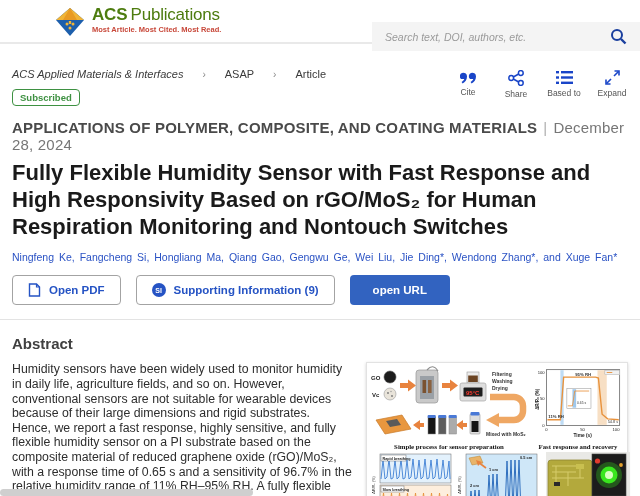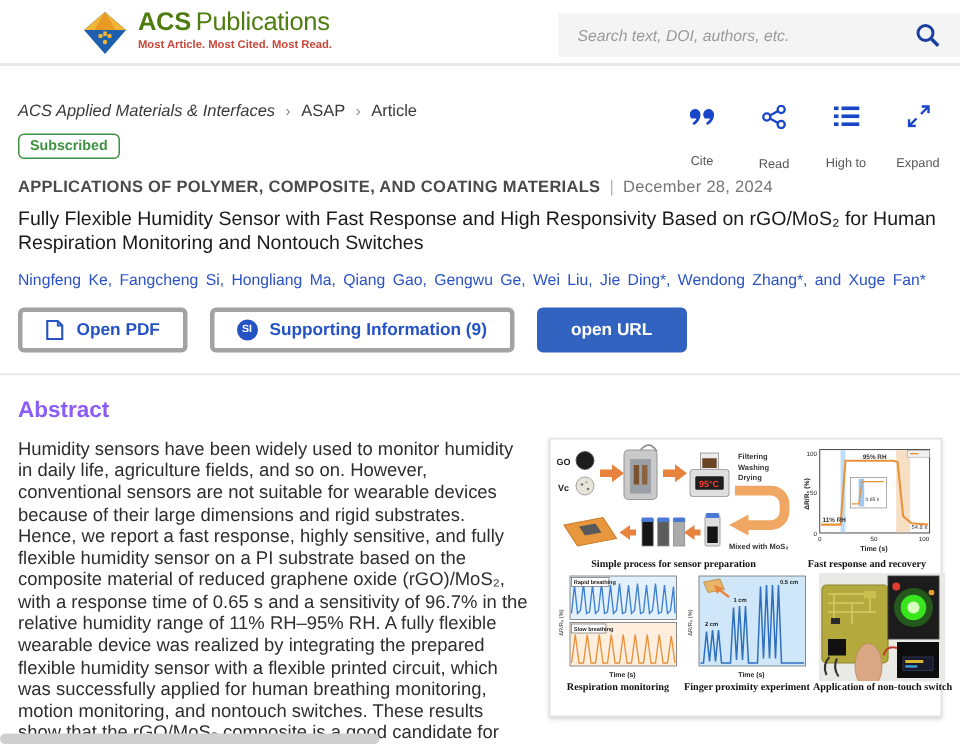--- a/index.html
+++ b/index.html
@@ -6,58 +6,58 @@
   html,body { width:640px; height:496px; overflow:hidden; background:#fff;
     font-family:"Liberation Sans", sans-serif; }
 
   
   .header { position:relative; height:44px; background:#fff; border-bottom:2px solid #e9e9e9; }
   .logo { position:absolute; left:55px; top:5px; display:flex; align-items:flex-start; gap:7px; cursor:pointer; }
   .logo svg { margin-top:2px; }
   .logo-text .line1 { font-size:17px; color:#4d7c0f; letter-spacing:-0.2px; }
   .logo-text .line1 b { font-weight:bold; }
   .logo-text .line2 { font-size:7.5px; font-weight:bold; color:#c8483a; margin-top:0px; }
-  .search { position:absolute; left:372px; right:0; top:9px; height:29px; background:#f4f4f4;
+  .search { position:absolute; left:372px; right:0; top:22px; height:29px; background:#f4f4f4;
     display:flex; align-items:center; padding:0 13px; }
   .search input { flex:1; border:none; background:transparent; outline:none;
     font-size:10.5px; font-style:italic; color:#444; font-family:"Liberation Sans",sans-serif; }
   .search input::placeholder { color:#9a9a9a; }
   .search-btn { width:18px; height:18px; border:none; background:transparent; cursor:pointer; padding:0; }
 
   
-  .crumb-row { margin:24px 12px 0 12px; font-size:11px; color:#3a3a3a; display:flex; align-items:center; gap:7px; }
+  .crumb-row { margin:24px 12px 0 12px; font-size:11px; color:#3a3a3a; display:flex; align-items:center; gap:19px; }
   .crumb-journal { font-style:italic; cursor:pointer; }
   .crumb-sep { color:#8a8a8a; font-size:10px; }
   .crumb-item { cursor:pointer; }
   .actions { position:absolute; right:10px; top:70px; display:flex; gap:12px; }
-  .action { width:36px; display:flex; flex-direction:column; align-items:center; gap:18px; cursor:pointer; }
+  .action { width:36px; display:flex; flex-direction:column; align-items:center; gap:3px; cursor:pointer; }
   .action .lbl { font-size:8.5px; color:#555; white-space:nowrap; }
   .badge { display:inline-block; margin:9px 16px 0 12px; border:1.5px solid #3e9142; color:#3e9142;
     font-size:9.5px; font-weight:bold; padding:2px 7px; border-radius:4px; }
 
   
-  .cat-row { margin:13px 12px 0 12px; font-size:11px; letter-spacing:0.2px; color:#4a4a4a; }
+  .cat-row { margin:13px 12px 0 12px; font-size:15px; letter-spacing:0.2px; color:#4a4a4a; }
   .cat-row .cat { font-weight:bold; }
   .cat-row .bar { color:#b0b0b0; margin:0 6px; }
   .cat-row .date { color:#767676; }
-  .title { margin:7px 12px 0 12px; font-size:13px; line-height:1.22; font-weight:normal; color:#1a1a1a; max-width:620px; }
+  .title { margin:7px 12px 0 12px; font-size:22px; line-height:1.22; font-weight:bold; color:#1a1a1a; max-width:620px; }
   .authors { margin:11px 12px 0 12px; font-size:10.5px; color:#2a52c4; word-spacing:2px; cursor:pointer; }
   .btn-row { margin:12px 12px 0 12px; display:flex; gap:15px; align-items:center; }
   .btn-outline { height:30px; display:inline-flex; align-items:center; gap:8px; padding:0 15px;
-    background:#fff; border:3px solid #a3a3a3; border-radius:4px; color:#2553c4;
+    background:#fff; border:1px solid #a3a3a3; border-radius:4px; color:#2553c4;
     font-weight:bold; font-size:11.5px; cursor:pointer; font-family:"Liberation Sans",sans-serif; }
   .si-circle { width:14px; height:14px; border-radius:50%; background:#2553c4; color:#fff;
     font-size:7px; font-weight:bold; display:flex; align-items:center; justify-content:center; }
   .btn-solid { height:30px; display:inline-flex; align-items:center; padding:0 23px; border:none;
     background:#3263c0; border-radius:4px; color:#fff; font-weight:bold; font-size:11.5px;
     cursor:pointer; font-family:"Liberation Sans",sans-serif; }
   .rule { margin-top:14px; border-top:1px solid #e3e3e3; }
 
   
-  .abs-head { margin:15px 12px 0 12px; font-size:15px; font-weight:bold; color:#8b5cf6; }
+  .abs-head { margin:15px 12px 0 12px; font-size:15px; font-weight:bold; color:#404040; }
   .abs-wrap { display:flex; margin:10px 12px 0 12px; gap:14px; }
   .abs-text { width:352px; font-size:12.3px; line-height:14.6px; color:#2e2e2e; }
   .figure { width:262px; height:186px; background:#fff; border:1px solid #e2e2e2;
     box-shadow:0 1px 3px rgba(0,0,0,.18); padding:3px 3px 2px 3px; cursor:pointer; flex-shrink:0; }
   .fig-top { display:flex; gap:2px; }
   .fig-bot { display:flex; gap:2px; margin-top:2px; }
   .fig-col { display:flex; flex-direction:column; align-items:center; }
   .fig-cap { font-family:"Liberation Serif", serif; font-weight:bold; font-size:6.8px;
     color:#111; text-align:center; margin-top:1px; white-space:nowrap; }
 
@@ -118,32 +118,32 @@
     <span class="lbl">Cite</span>
   </div>
   <div class="action">
     <svg width="16" height="16" viewBox="0 0 16 16">
       <circle cx="12.8" cy="3" r="2.4" fill="none" stroke="#1945c8" stroke-width="1.5"></circle>
       <circle cx="3.2" cy="8" r="2.4" fill="none" stroke="#1945c8" stroke-width="1.5"></circle>
       <circle cx="12.8" cy="13" r="2.4" fill="none" stroke="#1945c8" stroke-width="1.5"></circle>
       <line x1="5.3" y1="7" x2="10.7" y2="4" stroke="#1945c8" stroke-width="1.5"></line>
       <line x1="5.3" y1="9" x2="10.7" y2="12" stroke="#1945c8" stroke-width="1.5"></line>
     </svg>
-    <span class="lbl">Read</span>
+    <span class="lbl">Share</span>
   </div>
   <div class="action">
     <svg width="17" height="15" viewBox="0 0 17 15">
       <rect x="0" y="1" width="3" height="2.4" fill="#1945c8"></rect>
         <rect x="5" y="1" width="12" height="2.4" fill="#1945c8"></rect>
       <rect x="0" y="6.3" width="3" height="2.4" fill="#1945c8"></rect>
         <rect x="5" y="6.3" width="12" height="2.4" fill="#1945c8"></rect>
       <rect x="0" y="11.6" width="3" height="2.4" fill="#1945c8"></rect>
         <rect x="5" y="11.6" width="12" height="2.4" fill="#1945c8"></rect>
     </svg>
-    <span class="lbl">High to</span>
+    <span class="lbl">Based to</span>
   </div>
   <div class="action">
     <svg width="15" height="15" viewBox="0 0 15 15">
       <line x1="9" y1="6" x2="13.5" y2="1.5" stroke="#1945c8" stroke-width="1.6"></line>
       <path d="M9.5,1 h4.5 v4.5" fill="none" stroke="#1945c8" stroke-width="1.6"></path>
       <line x1="6" y1="9" x2="1.5" y2="13.5" stroke="#1945c8" stroke-width="1.6"></line>
       <path d="M5.5,14 h-4.5 v-4.5" fill="none" stroke="#1945c8" stroke-width="1.6"></path>
     </svg>
     <span class="lbl">Expand</span>
   </div>

